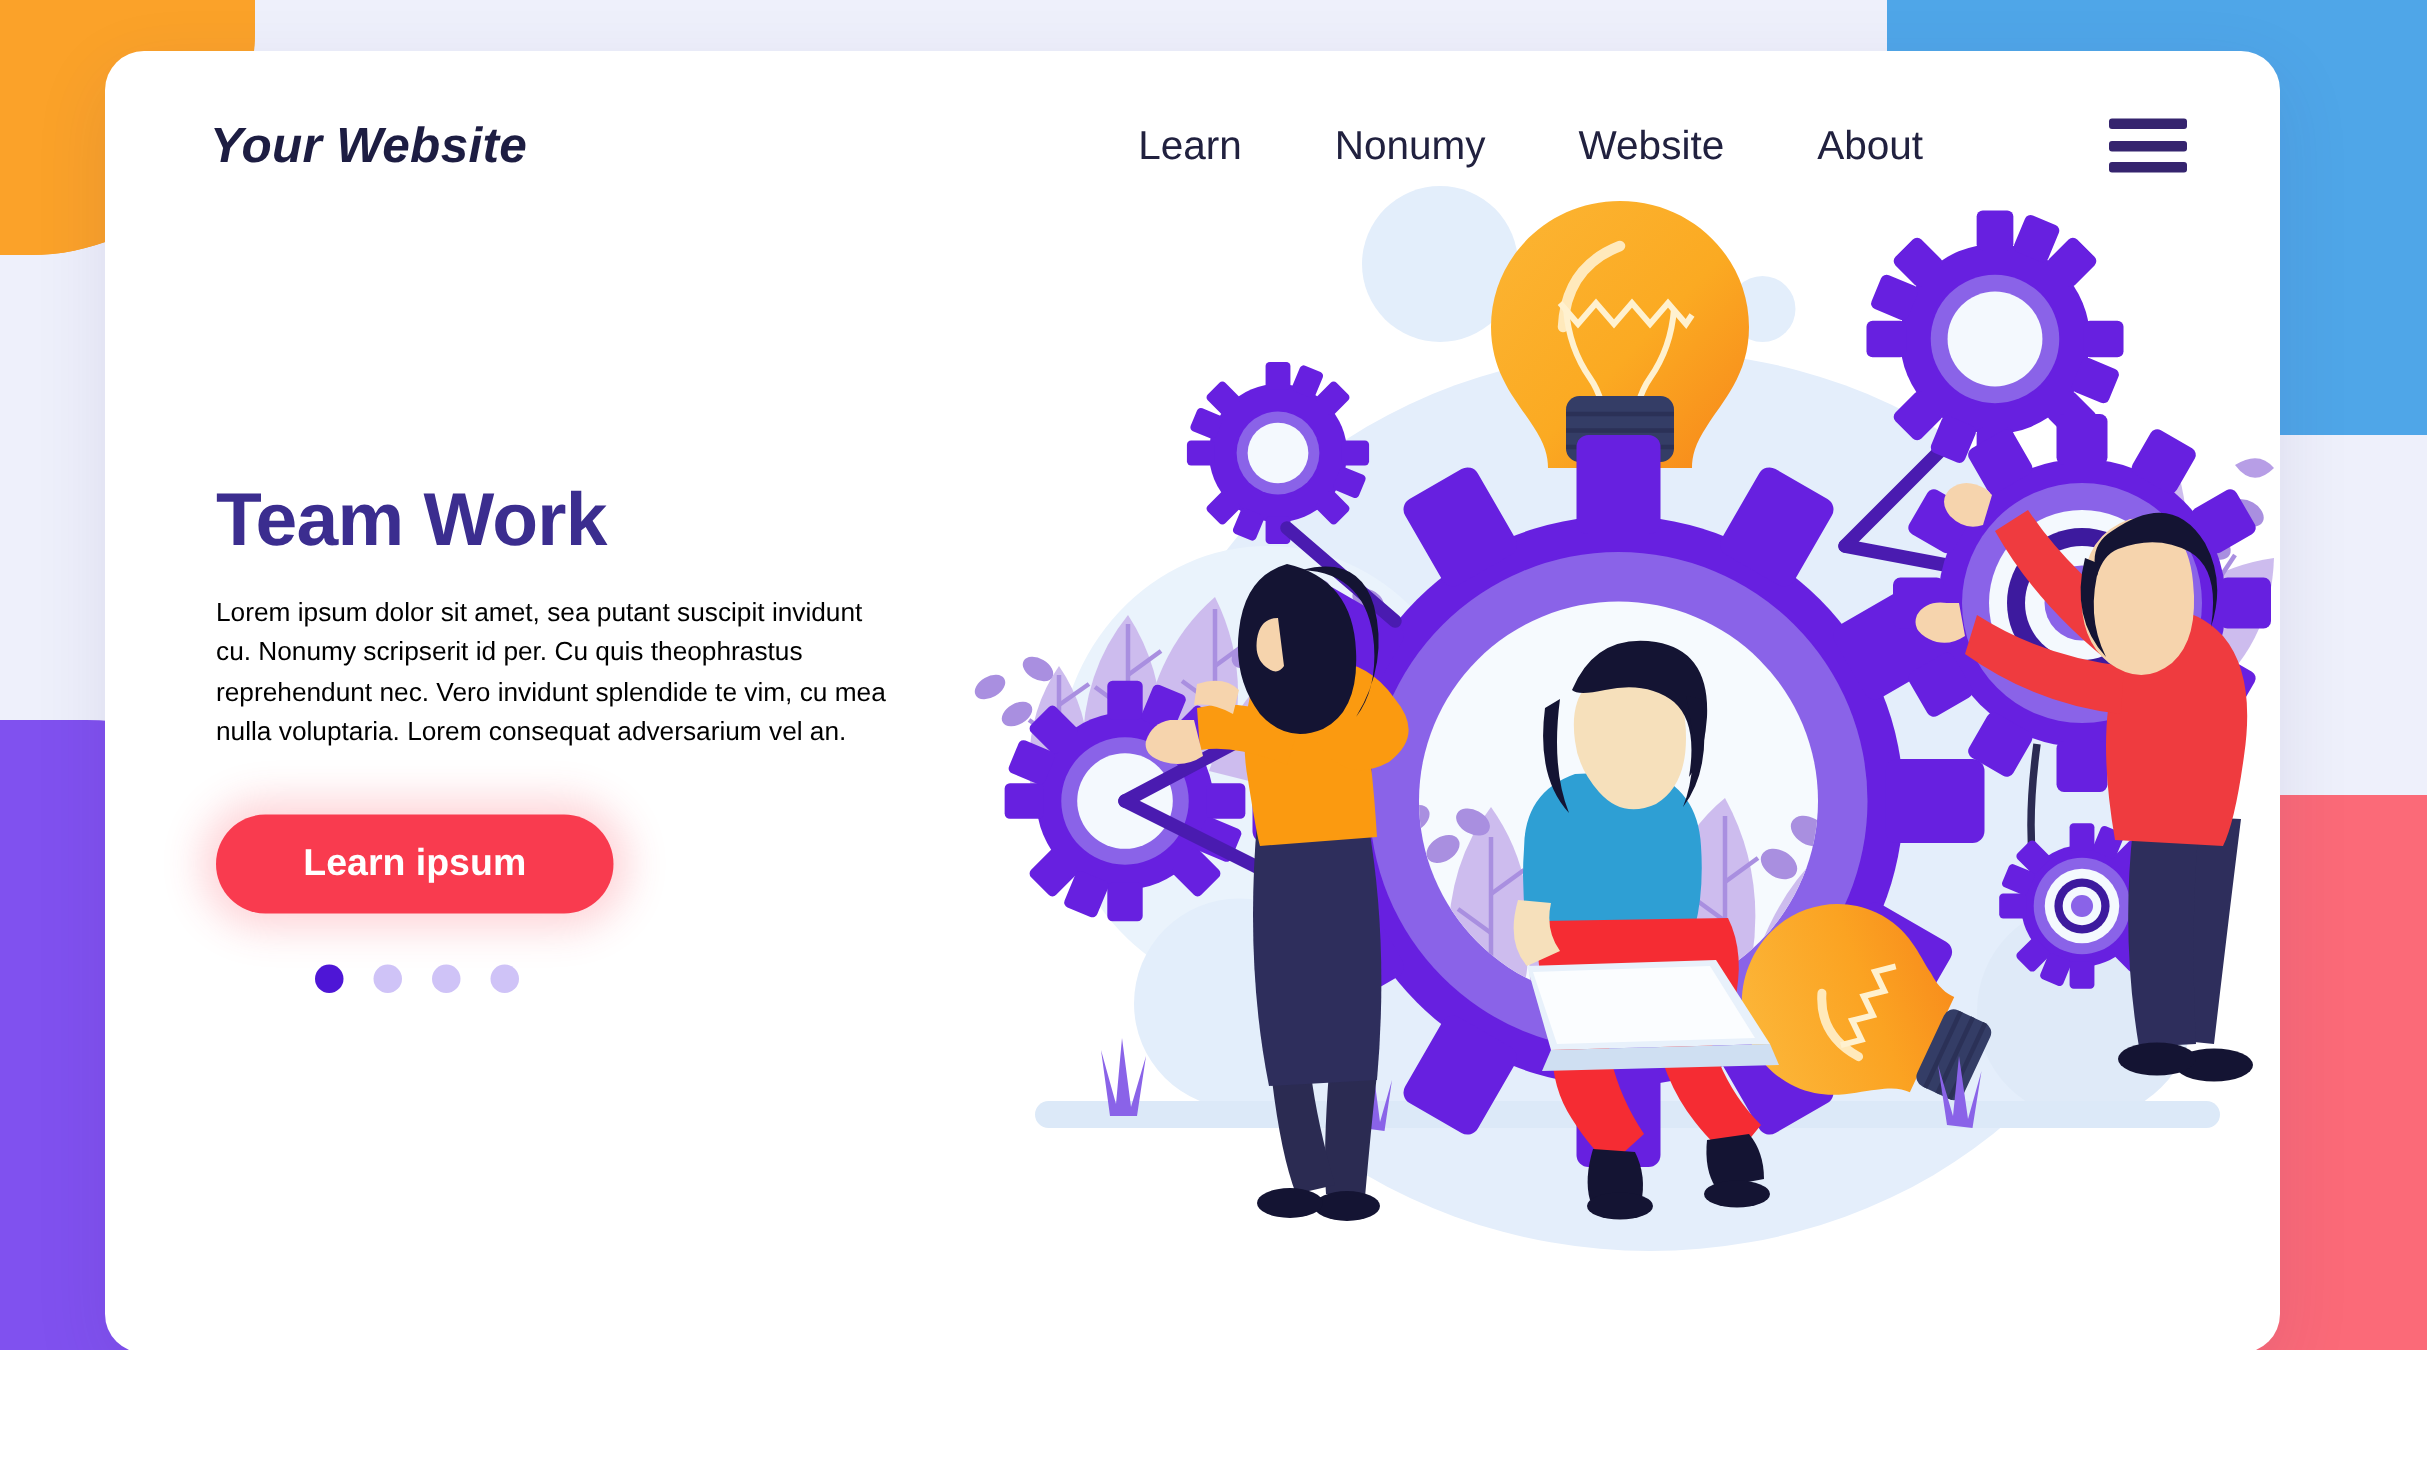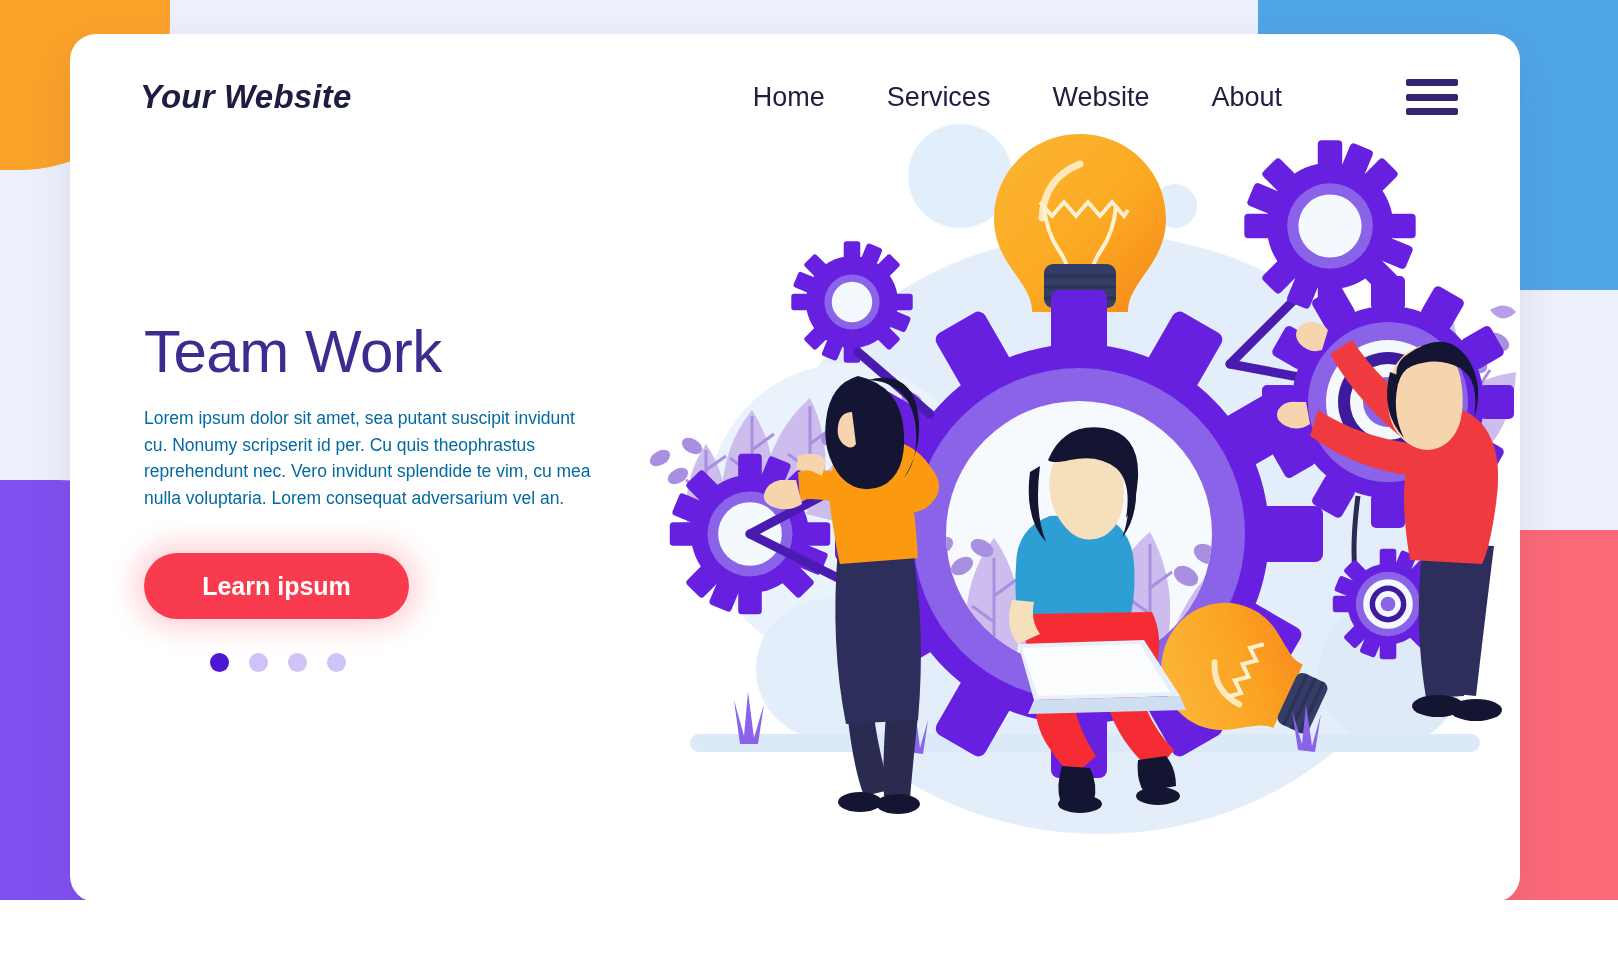--- a/index.html
+++ b/index.html
@@ -125,32 +125,32 @@
   
   .hero-text {
     position: absolute;
     left: 74px;
     top: 286px;
     width: 520px;
     z-index: 30;
   }
 
   .hero-title {
-    font-size: 60px;
-    font-weight: normal;
+    font-size: 50px;
+    font-weight: bold;
     color: #3b2d8f;
     letter-spacing: -0.5px;
     line-height: 1.05;
   }
 
   .hero-para {
     margin-top: 22px;
     font-size: 17.5px;
     line-height: 1.52;
-    color: #0369a1;
+    color: #000000;
     width: 455px;
   }
 
   .btn-learn {
     margin-top: 42px;
     width: 265px;
     height: 66px;
     border: none;
     border-radius: 40px;
     background: #f93b4f;
@@ -197,22 +197,22 @@
   <div class="blob blob-blue"></div>
   <div class="blob blob-purple"></div>
   <div class="blob blob-red"></div>
 
   <div class="card">
 
     <div class="header">
       <div class="logo">Your Website</div>
 
       <div class="nav">
-        <a class="nav-link" href="#">Home</a>
-        <a class="nav-link" href="#">Services</a>
+        <a class="nav-link" href="#">Learn</a>
+        <a class="nav-link" href="#">Nonumy</a>
         <a class="nav-link" href="#">Website</a>
         <a class="nav-link" href="#">About</a>
 
         <div class="hamburger">
           <span></span>
           <span></span>
           <span></span>
         </div>
       </div>
     </div>

